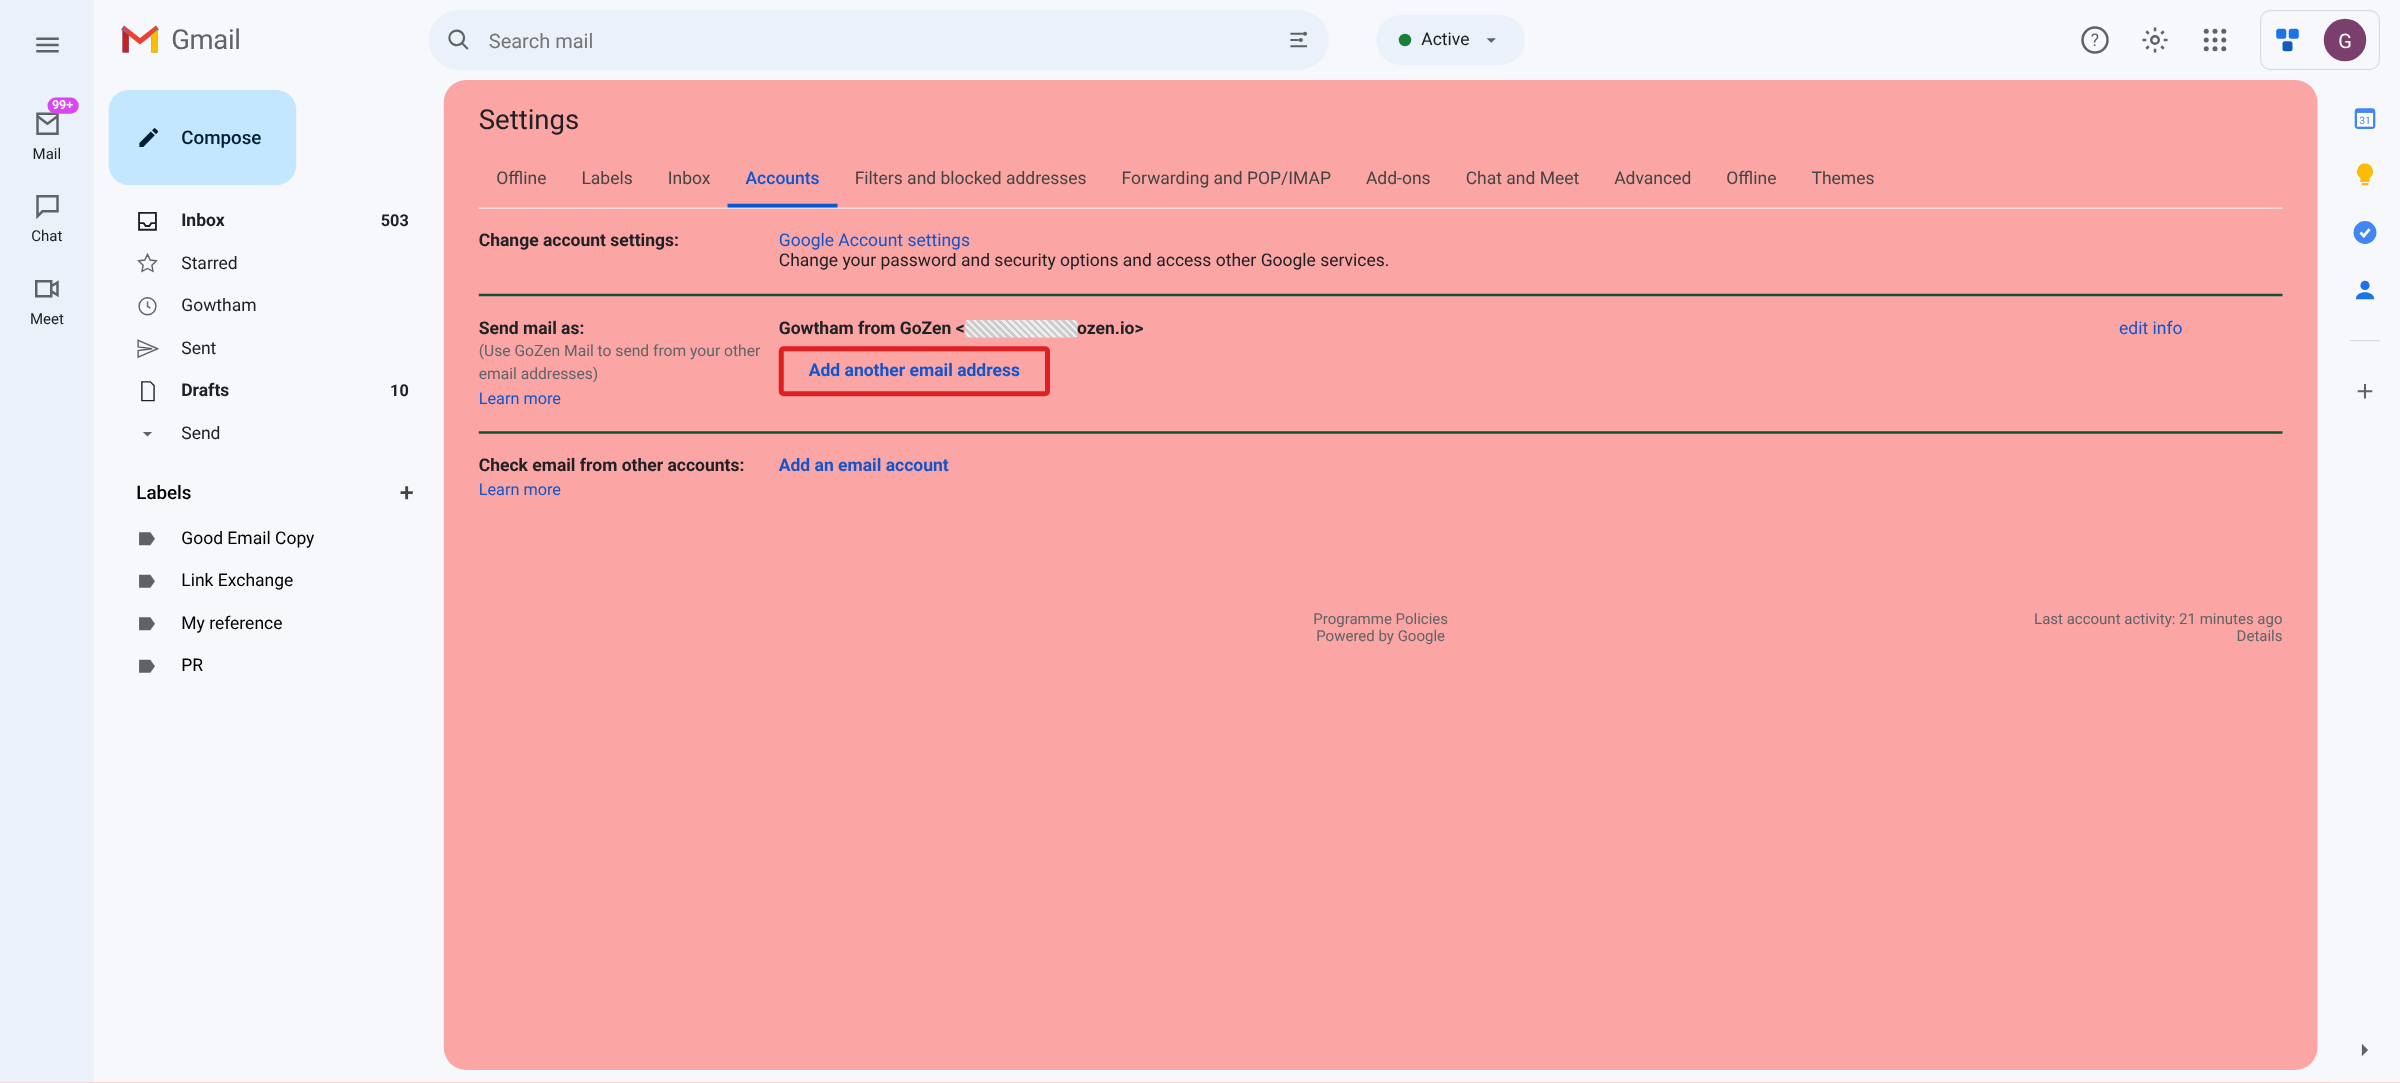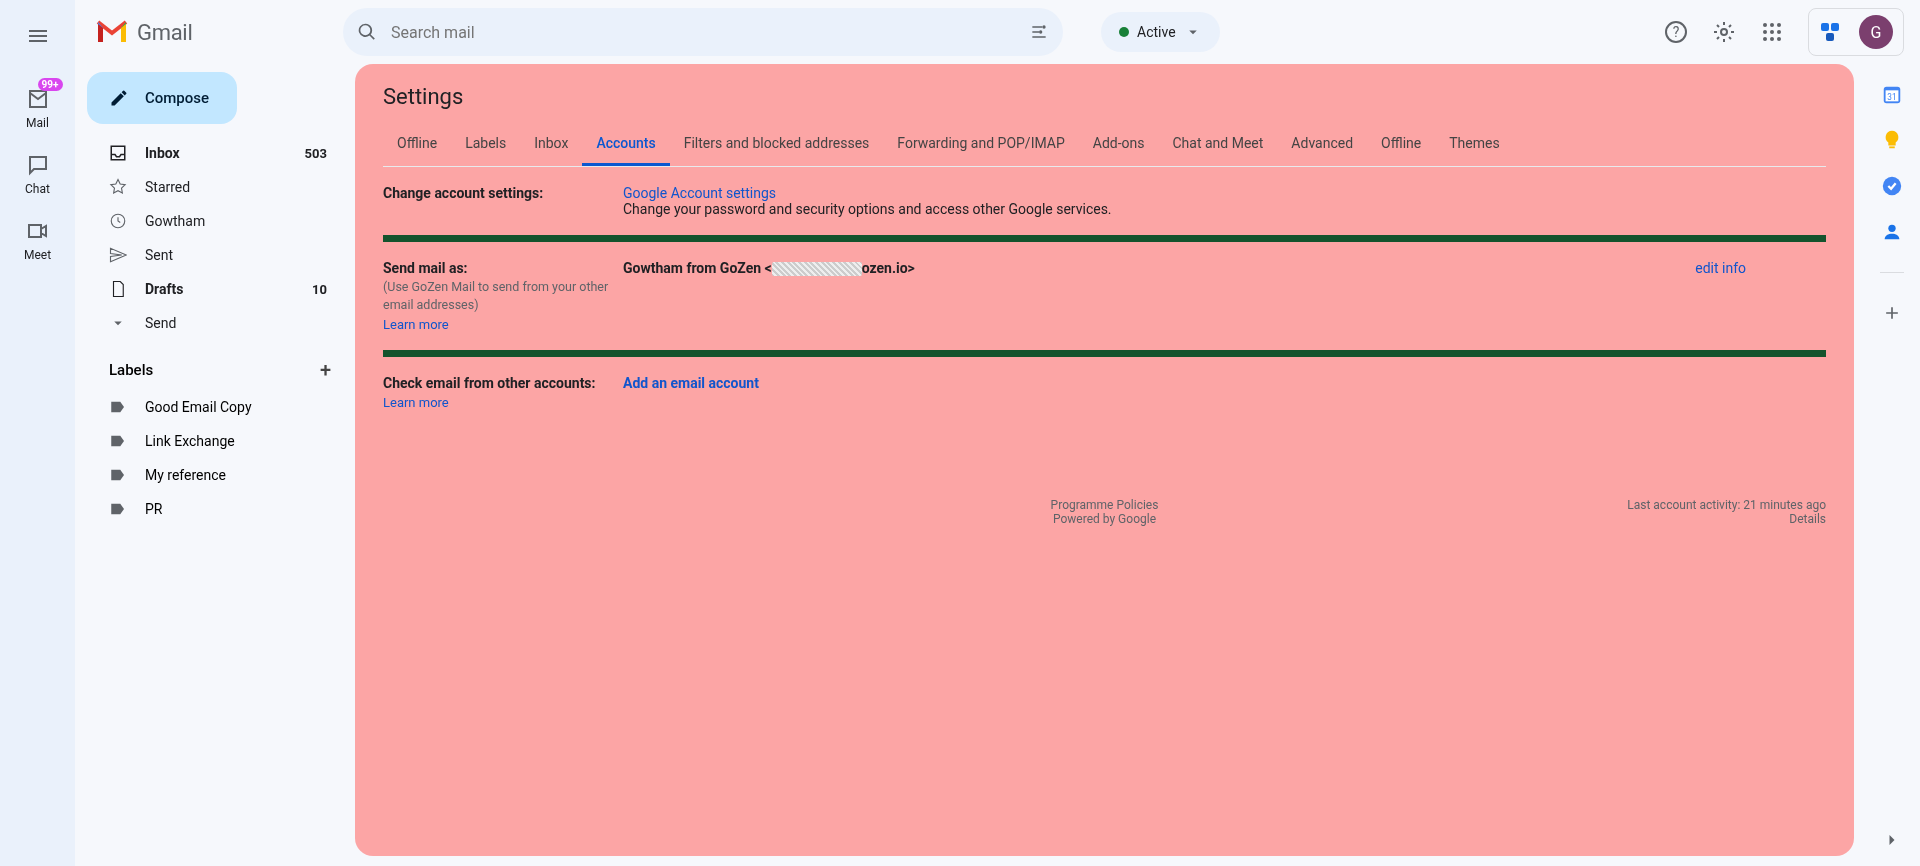--- a/index.html
+++ b/index.html
@@ -24,36 +24,36 @@
 .status-pill { margin-left: 30px; height: 40px; border-radius: 22px; display:flex; align-items:center; gap:8px; padding: 0 18px; background:#eaf1fb; color:#202124; font-size:14px; cursor:pointer; }
 .status-dot { width:10px; height:10px; border-radius:50%; background:#188038; }
 .hdr-spacer { flex:1; }
 .hdr-icon { width:40px; height:40px; display:flex; align-items:center; justify-content:center; cursor:pointer; border-radius:50%; color:#5f6368; }
 .ext-box { border:1px solid #dadce0; border-radius: 8px; display:flex; align-items:center; gap: 16px; padding: 6px 10px; margin-left: 8px; }
 .avatar { width:34px; height:34px; border-radius:50%; background:#7b3f6e; color:#fff; display:flex; align-items:center; justify-content:center; font-size:16px; }
 
 
 .body-row { flex:1; display:flex; overflow:hidden; }
 .sidebar { width: 280px; padding: 8px 10px 0 12px; display:flex; flex-direction:column; }
-.compose-btn { display:flex; align-items:center; gap: 16px; background:#c2e7ff; color:#001d35; border-radius: 16px; padding: 16px 22px; width: 150px; font-size: 15px; cursor:pointer; font-weight:500; margin-bottom: 12px; }
+.compose-btn { display:flex; align-items:center; gap: 16px; background:#c2e7ff; color:#001d35; border-radius: 16px; padding: 28px 22px; width: 150px; font-size: 15px; cursor:pointer; font-weight:500; margin-bottom: 12px; }
 .nav-item { display:flex; align-items:center; gap: 18px; height: 34px; padding: 0 18px 0 22px; border-radius: 18px; font-size:14px; color:#202124; cursor:pointer; }
 .nav-item.bold { font-weight:700; }
 .nav-item .count { margin-left:auto; font-size:13px; }
 .labels-header { display:flex; align-items:center; justify-content:space-between; padding: 18px 14px 8px 22px; font-size:15px; font-weight:500; }
 .labels-header .plus { font-size:20px; color:#444; cursor:pointer; }
 .label-item { display:flex; align-items:center; gap:18px; height:34px; padding: 0 0 0 22px; font-size:14px; cursor:pointer; }
 
 
 .content { flex:1; background:#fca5a5; border-radius: 18px; margin: 0 10px 10px 0; padding: 20px 28px; overflow:auto; position:relative; }
 .settings-title { font-size:22px; font-weight:400; color:#202124; margin-bottom: 14px; }
 .tabs { display:flex; flex-wrap:wrap; gap: 0; border-bottom: 1px solid #e8eaed; }
 .tab { padding: 12px 14px; font-size:14px; color:#444; cursor:pointer; }
 .tab.active { color:#0b57d0; border-bottom: 3px solid #0b57d0; font-weight:500; }
 
-.setting-row { display:flex; padding: 18px 0; border-bottom:7px solid #14532d; font-size:14px; color:#202124; }
+.setting-row { display:flex; padding: 18px 0; border-bottom:2px solid #14532d; font-size:14px; color:#202124; }
 .setting-row.last { border-bottom:none; }
 .setting-label { width: 240px; font-weight:700; }
 .setting-label .sub { font-weight:400; font-size:12.5px; color:#5f6368; display:block; margin-top:2px; line-height:1.4; }
 .setting-label a { font-weight:400; font-size:13px; color:#15c; text-decoration:none; display:inline-block; margin-top:4px; }
 .setting-body { flex:1; }
 .setting-body a { color:#15c; text-decoration:none; }
 .link-bold { font-weight:700; color:#15c; }
 .edit-link { float:right; color:#15c; text-decoration:none; margin-right: 80px; }
 
 .highlight-box { border: 4px solid #e02020; display:inline-block; padding: 8px 20px; border-radius:4px; margin-top: 6px; }
@@ -290,20 +290,23 @@
         <div class="setting-label">
           <span>Send mail as:</span>
           <span class="sub">(Use GoZen Mail to send from your other email addresses)</span>
           <a href="#">Learn more</a>
         </div>
         <div class="setting-body">
           <div>
             <b><span>Gowtham from GoZen &lt;</span><span class="blur-email"></span><span>ozen.io&gt;</span></b>
             <a href="#" class="edit-link">edit info</a>
           </div>
+          <div class="highlight-box">
+            <a href="#" class="link-bold">Add another email address</a>
+          </div>
         </div>
       </div>
 
       <div class="setting-row last">
         <div class="setting-label">
           <span>Check email from other accounts:</span>
           <a href="#">Learn more</a>
         </div>
         <div class="setting-body">
           <a href="#" class="link-bold">Add an email account</a>

